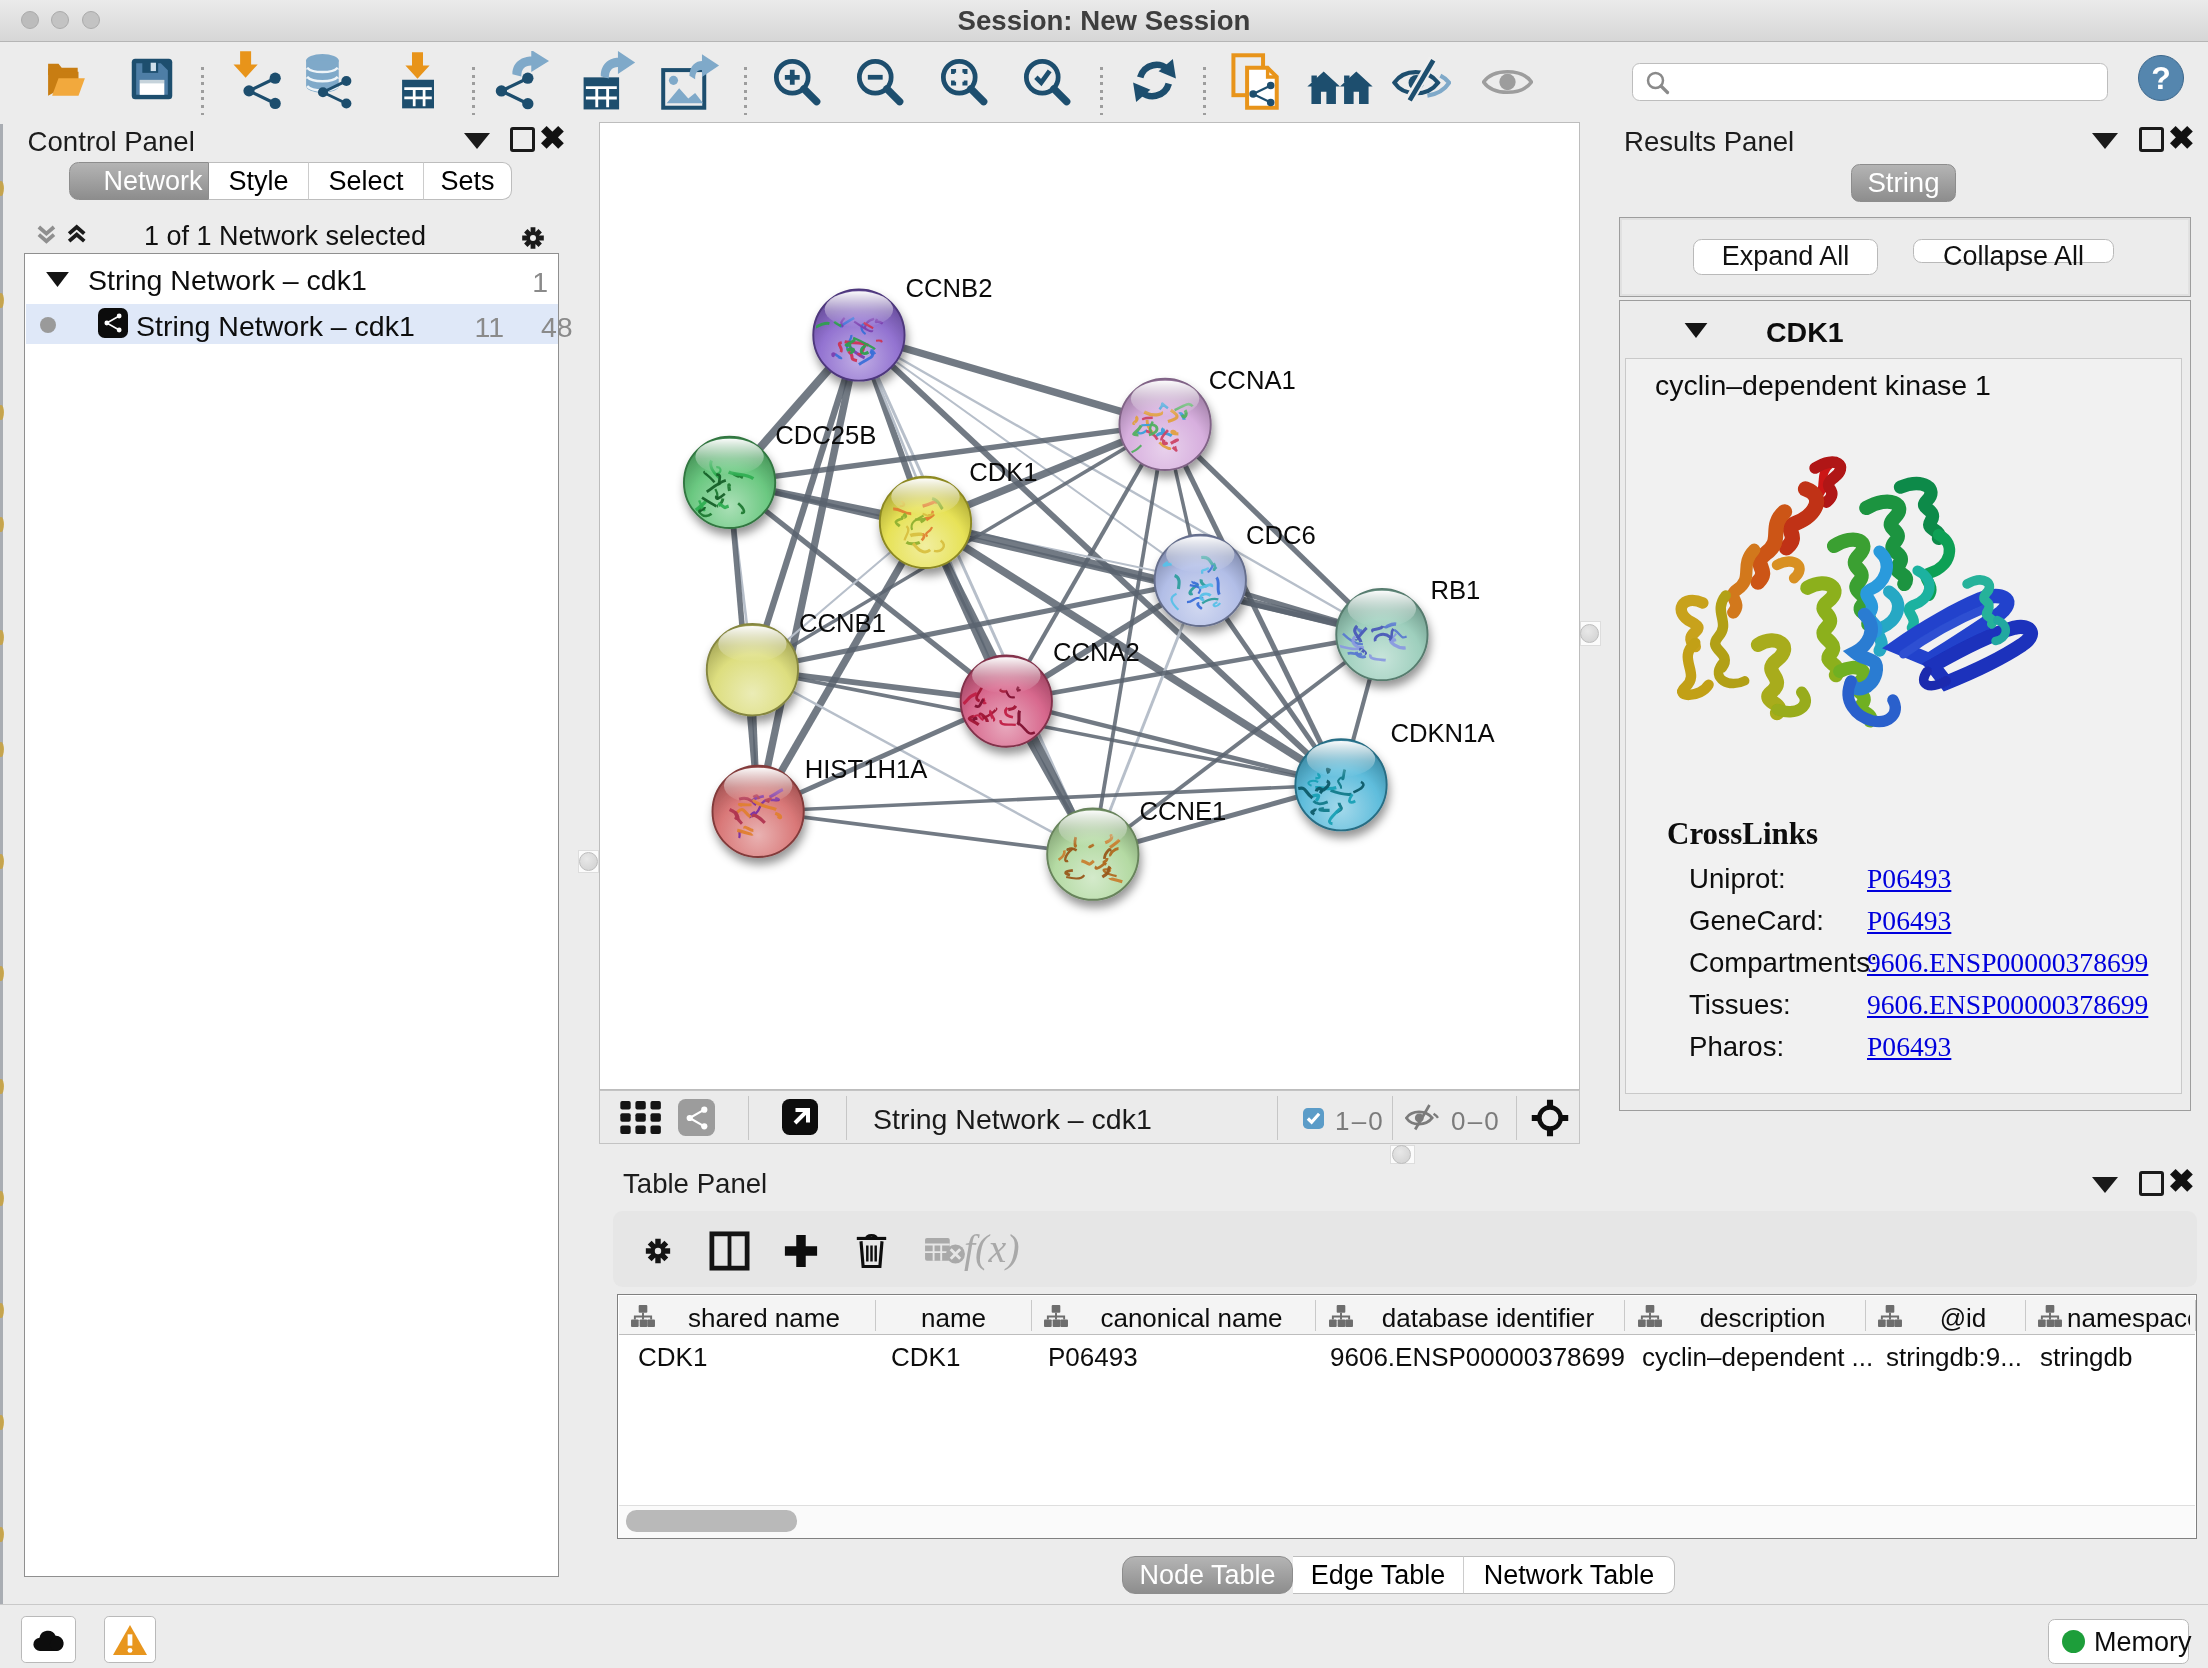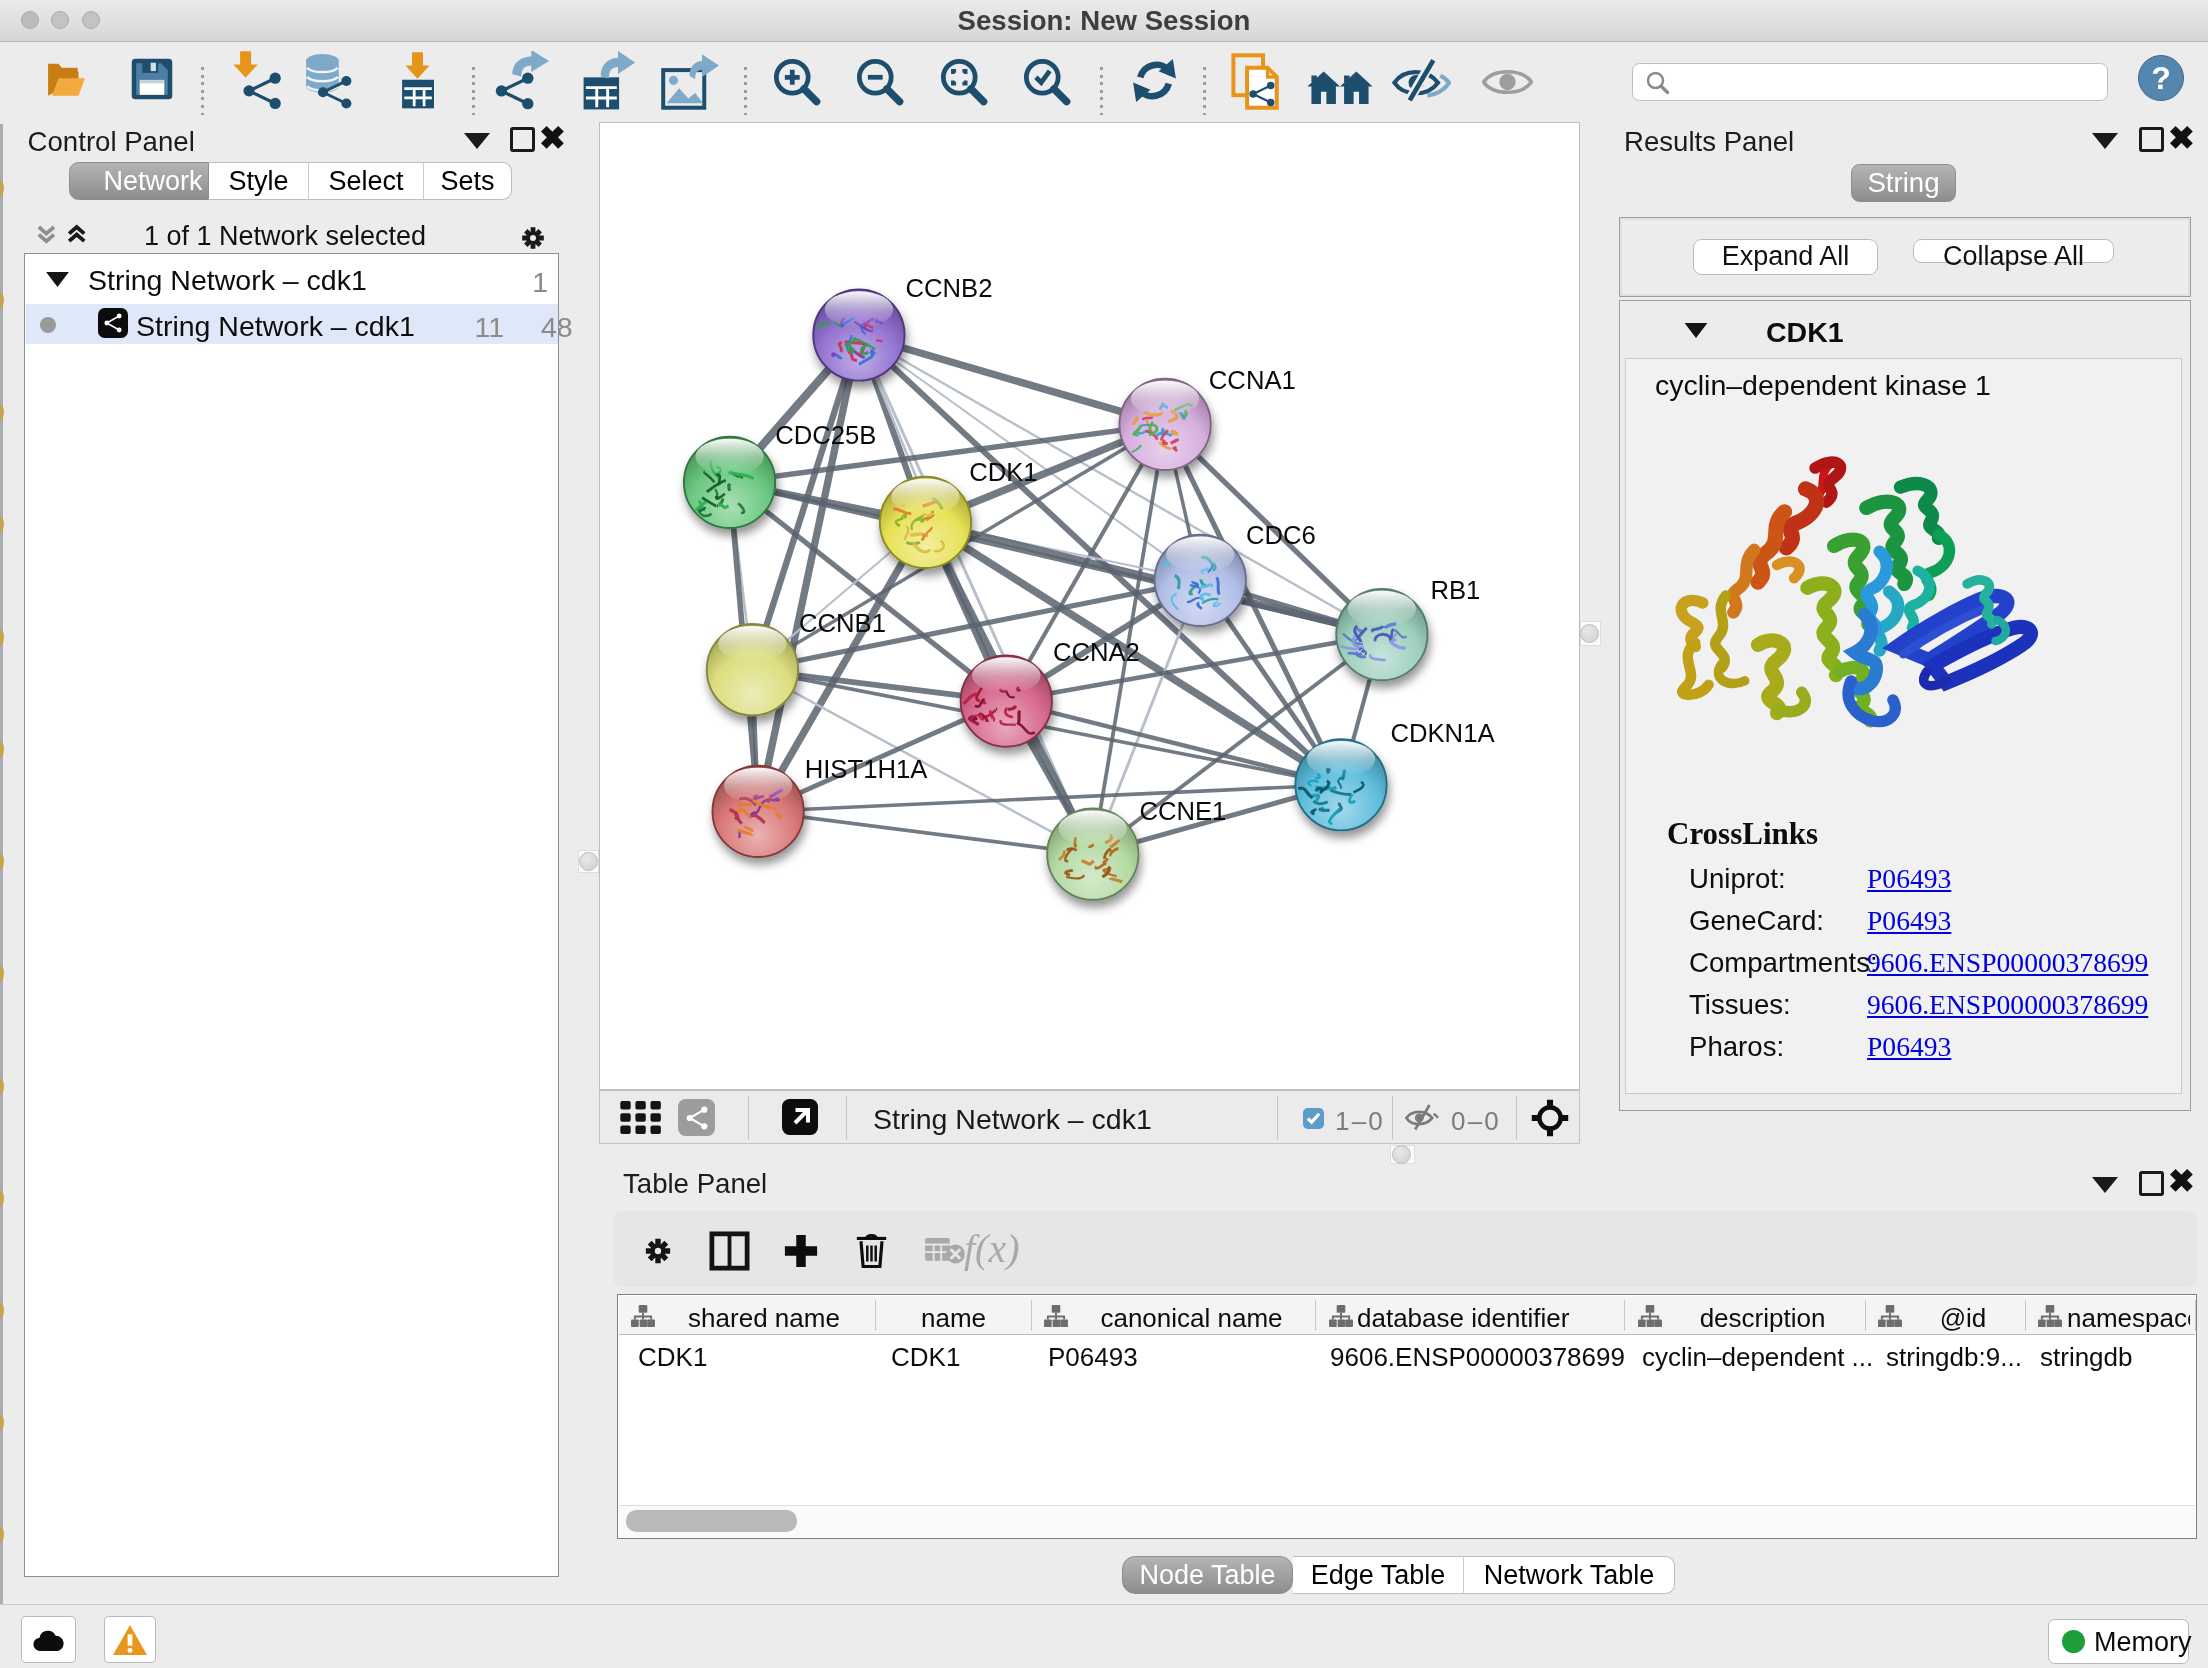--- a/index.html
+++ b/index.html
@@ -862,21 +862,21 @@
 <div class="abs" style="left:1624px;top:1300px;width:0;height:31px;border-left:1.9px solid #c9c9c9;"></div>
 <svg class="abs" style="left:1329px;top:1305px" width="24" height="23" viewBox="0 0 25 24">
     <g fill="#6d6d6d">
       <rect x="8" y="0" width="9" height="8" rx="1"></rect>
       <rect x="0" y="15" width="8" height="8" rx="1"></rect>
       <rect x="9" y="15" width="8" height="8" rx="1"></rect>
       <rect x="17" y="15" width="8" height="8" rx="1"></rect>
     </g>
     <path d="M12.5 8 v4 M4 15 v-3 h17 v3 M12.5 12 v3" stroke="#6d6d6d" stroke-width="2" fill="none"></path>
   </svg>
-<div class="abs" style="left:1357px;top:1303px;width:262px;font-size:26px;color:#0d0d0d;white-space:nowrap;overflow:hidden;">database identifier</div>
+<div class="abs" style="left:1357px;top:1303px;width:262px;text-align:center;font-size:26px;color:#0d0d0d;white-space:nowrap;overflow:hidden;">database identifier</div>
 <div class="abs" style="left:1865px;top:1300px;width:0;height:31px;border-left:1.9px solid #c9c9c9;"></div>
 <svg class="abs" style="left:1638px;top:1305px" width="24" height="23" viewBox="0 0 25 24">
     <g fill="#6d6d6d">
       <rect x="8" y="0" width="9" height="8" rx="1"></rect>
       <rect x="0" y="15" width="8" height="8" rx="1"></rect>
       <rect x="9" y="15" width="8" height="8" rx="1"></rect>
       <rect x="17" y="15" width="8" height="8" rx="1"></rect>
     </g>
     <path d="M12.5 8 v4 M4 15 v-3 h17 v3 M12.5 12 v3" stroke="#6d6d6d" stroke-width="2" fill="none"></path>
   </svg>

